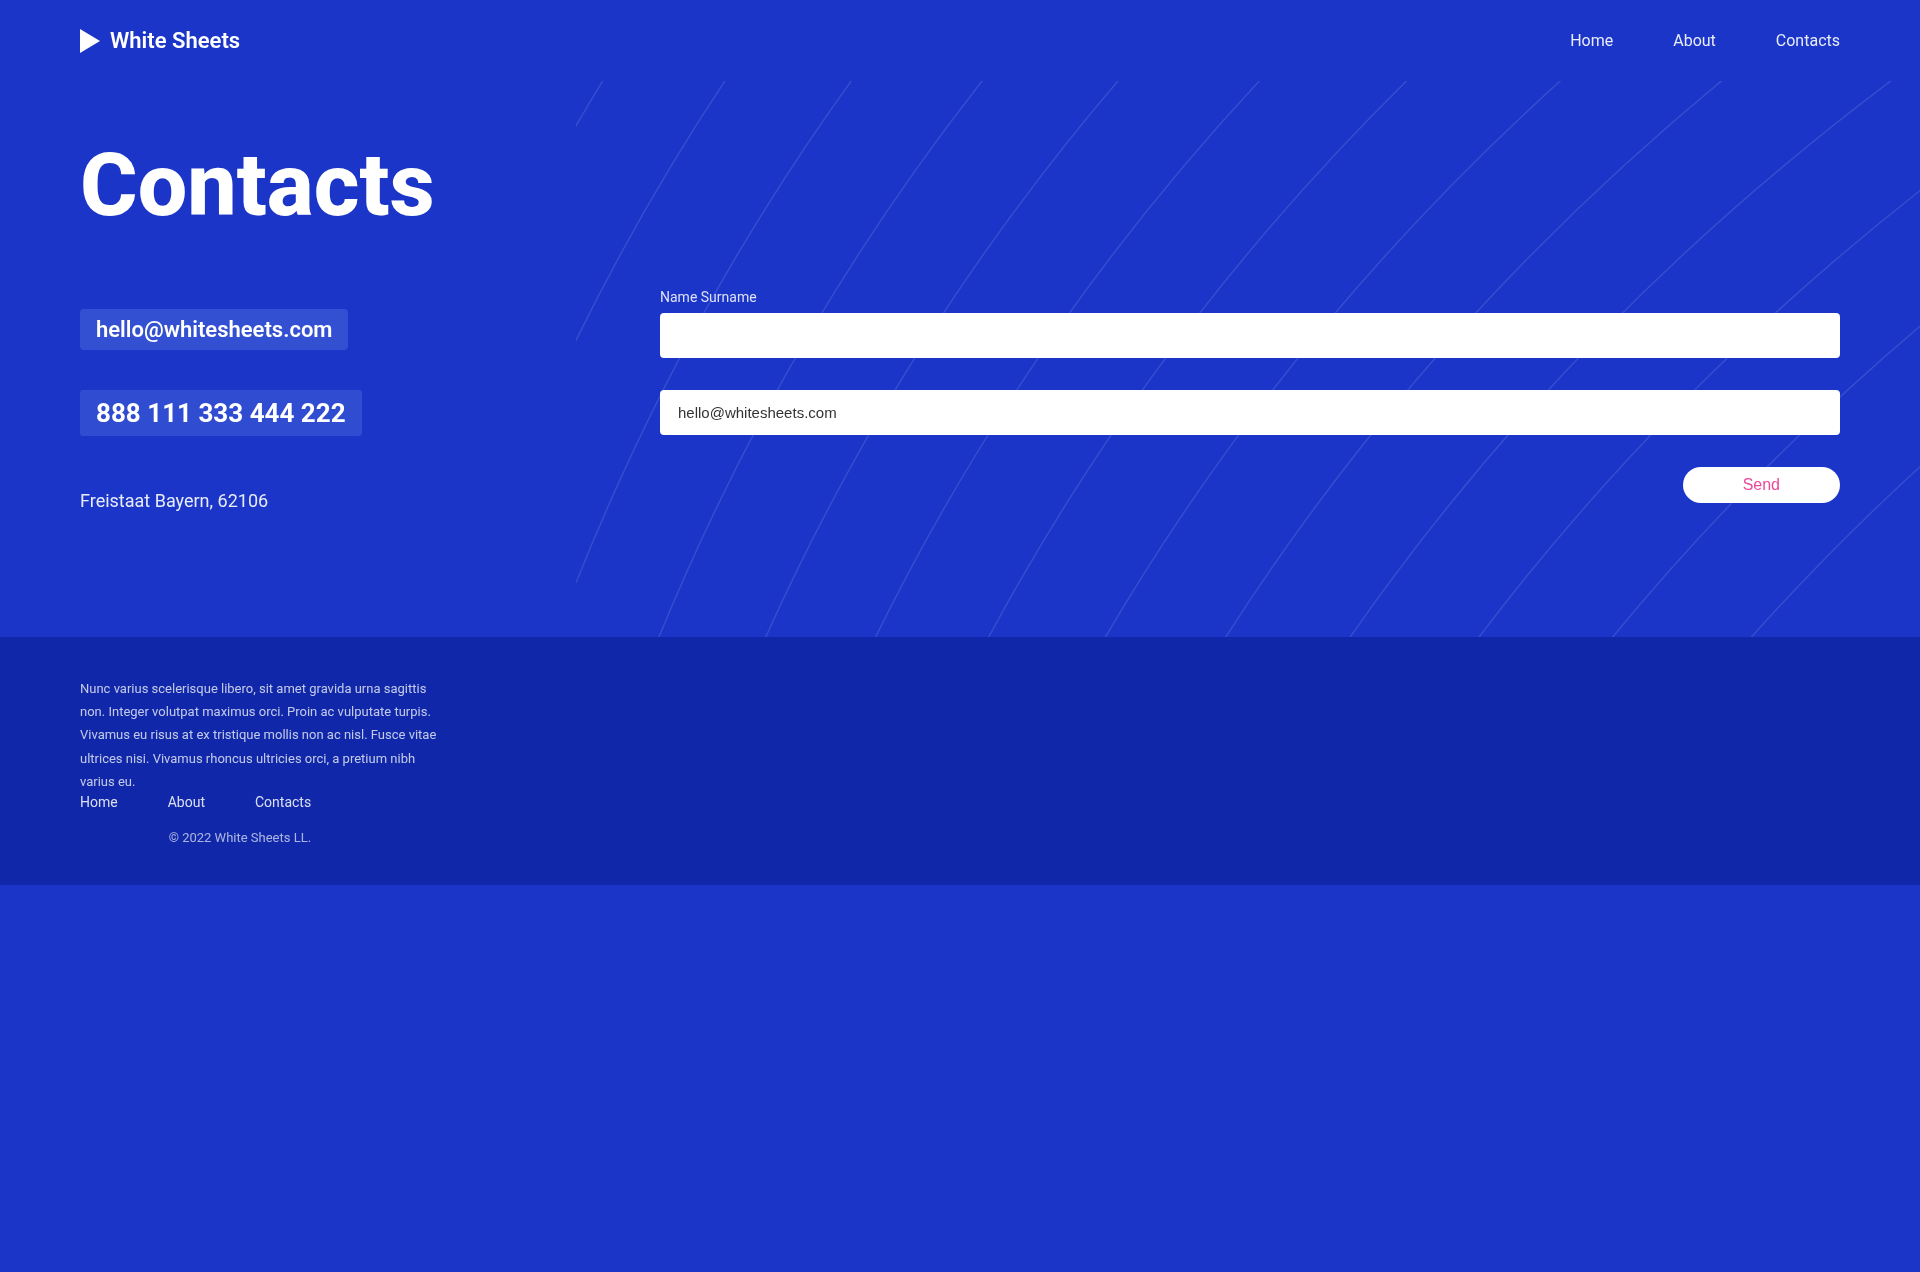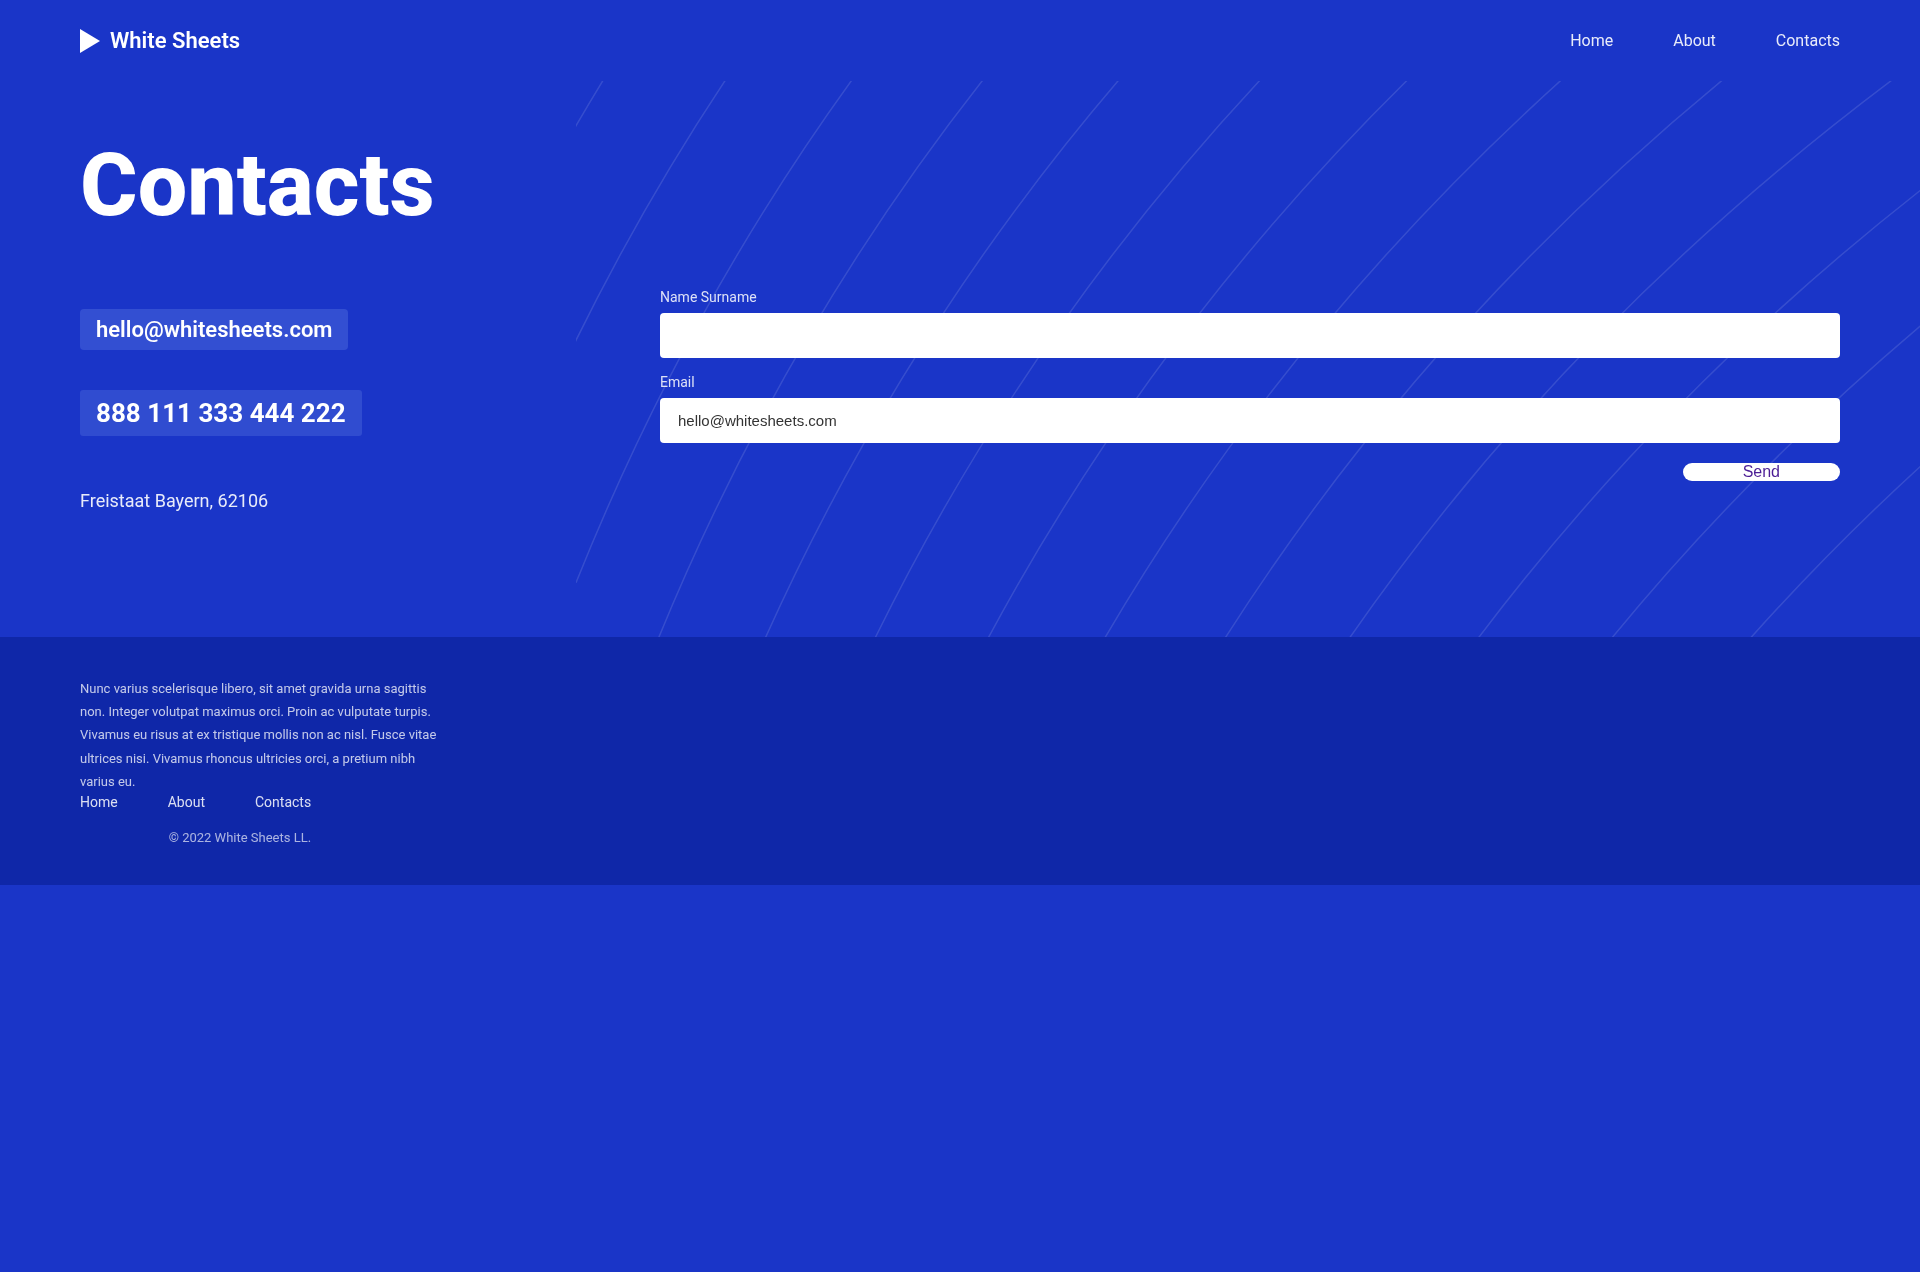--- a/index.html
+++ b/index.html
@@ -138,21 +138,21 @@
       line-height: 1.7;
       color: rgba(255,255,255,0.9);
       font-weight: 400;
     }
 
     .right-col {
       flex: 1;
     }
 
     .form-group {
-      margin-bottom: 16px;
+      margin-bottom: 32px;
     }
 
     .form-label {
       display: block;
       font-size: 14px;
       color: rgba(255,255,255,0.85);
       margin-bottom: 8px;
       font-weight: 400;
     }
 
@@ -185,24 +185,24 @@
     }
 
     .send-btn-wrapper {
       display: flex;
       justify-content: flex-end;
       margin-top: 20px;
     }
 
     .send-btn {
       background: white;
-      color: #4c1d95;
+      color: #ec4899;
       border: none;
       border-radius: 30px;
-      padding: 0 60px;
+      padding: 9px 60px;
       font-size: 16px;
       font-weight: 500;
       cursor: pointer;
       transition: background 0.2s;
     }
 
     
     .footer {
       background: #0f27a8;
       padding: 40px 80px;
@@ -298,21 +298,20 @@
       </div>
 
       <div class="right-col">
         <form>
           <div class="form-group">
             <label class="form-label">Name Surname</label>
             <input type="text" class="form-input" placeholder="" style="">
           </div>
 
           <div class="form-group">
-            <label class="form-label">Email</label>
             <input type="email" class="form-input" value="hello@whitesheets.com" style="">
           </div>
 
 
           <div class="send-btn-wrapper">
             <button type="submit" class="send-btn">Send</button>
           </div>
         </form>
       </div>
     </div>

